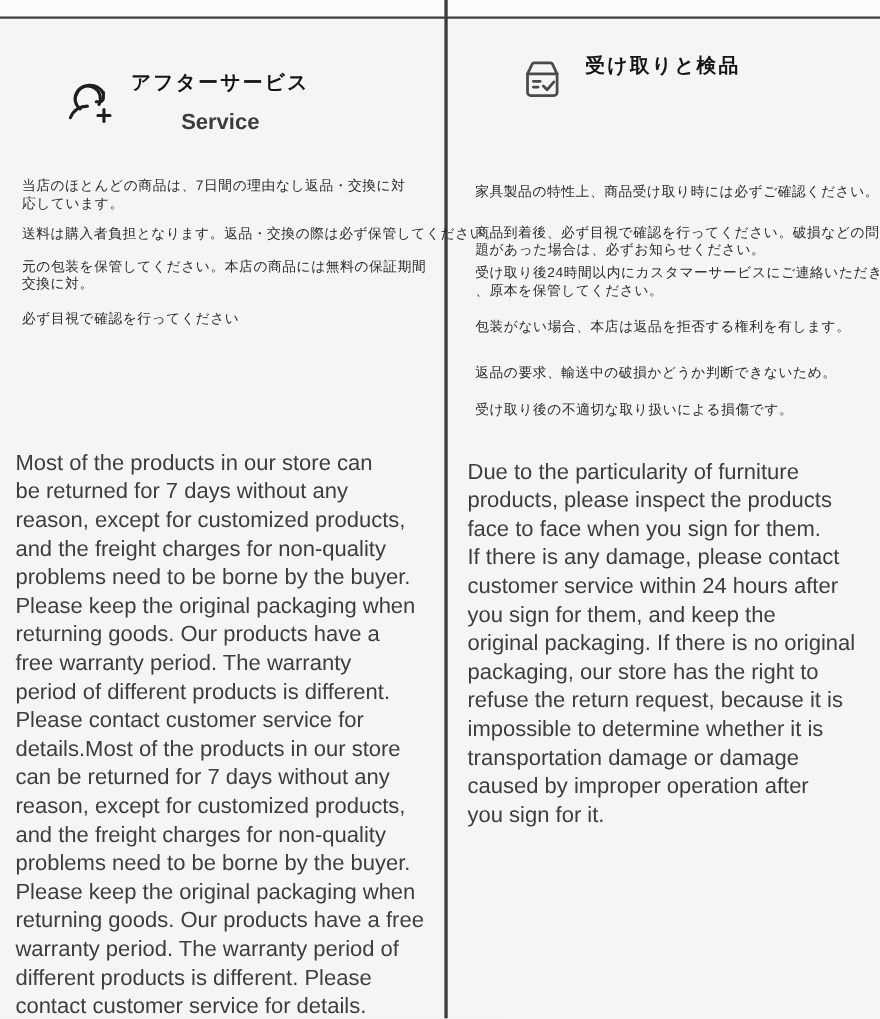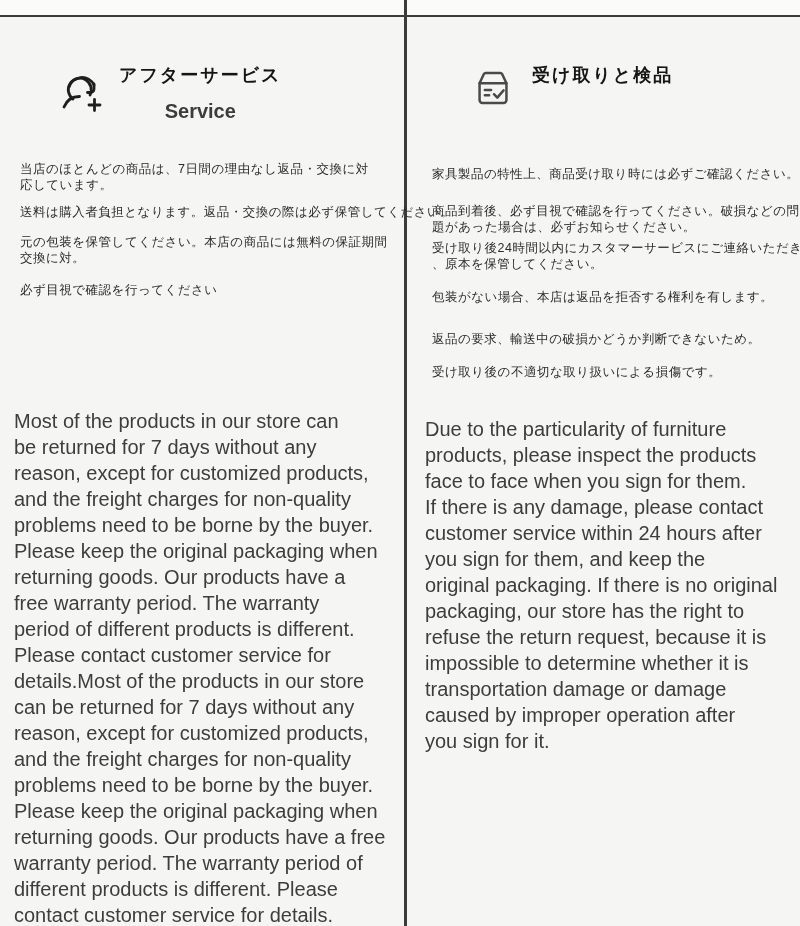--- a/index.html
+++ b/index.html
@@ -27,21 +27,21 @@
   .col { position: absolute; top: 0; height: 100%; }
   .col-left  { left: 0;   width: 404px; }
   .col-right { left: 407px; width: 393px; }
 
   .col-header {
     position: absolute;
     display: flex;
     align-items: flex-start;
   }
   .col-left  .col-header { top: 64px; left: 56px; }
-  .col-right .col-header { top: 64px; left: 62px; }
+  .col-right .col-header { top: 48px; left: 62px; }
   .header-icon { flex: 0 0 auto; width: 50px; height: 50px; }
   .header-icon svg { display: block; }
   .header-text { margin-left: 13px; text-align: center; }
   .header-title {
     font-size: 18px;
     font-weight: 600;
     letter-spacing: 2px;
     color: #151515;
     line-height: 1.3;
     white-space: pre;

